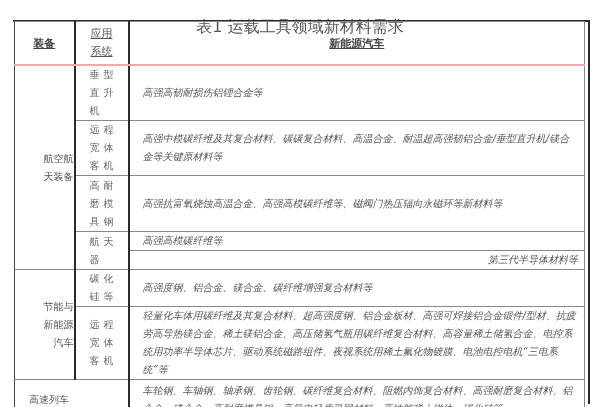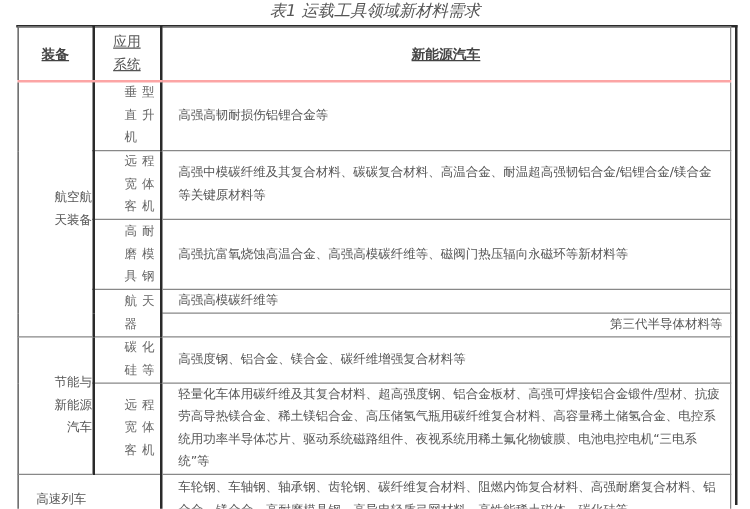--- a/index.html
+++ b/index.html
@@ -11,27 +11,26 @@
       width: 600px;
       height: 407px;
       position: relative;
       overflow: hidden;
       font-family: "DejaVu Sans", "Liberation Sans", sans-serif;
       color: #444;
     }
     .caption {
       position: absolute;
       left: 0;
-      top: 4px;
+      top: 21px;
       width: 600px;
       text-align: center;
-      font-size: 13px;
+      font-size: 16px;
       color: #555;
       line-height: 12px;
-      font-style: italic;
     }
     .outer-frame {
       position: absolute;
       left: 13px;
       top: 20px;
       width: 577px;
       height: 384px;
       border-top: 2px solid #2a2a2a;
       border-right: 2px solid #2a2a2a;
       box-sizing: border-box;
@@ -73,30 +72,31 @@
     .col2-sep { border-right: 2px solid #2a2a2a; }
     .left-edge { border-left: 1px solid #444; }
 
     td.equip {
       text-align: right;
       line-height: 18px;
       color: #555;
     }
     td.sys {
       text-align: left;
-      padding-left: 24px;
+      padding-left: 14px;
       letter-spacing: 4px;
       line-height: 18px;
       color: #666;
     }
     td.need {
       padding-left: 13px;
       padding-right: 6px;
       line-height: 18px;
       color: #555;
+      font-style: italic;
     }
     .sys-inner {
       width: 36px;
       word-break: break-all;
     }
     tr.bottom td { border-bottom: 1px solid #444; }
   </style>
 </head>
 <body>
 
@@ -129,21 +129,21 @@
       </td>
       <td class="sys col2-sep">
           <div class="sys-inner">垂型直升机</div>
         </td>
       <td class="need">高强高韧耐损伤铝锂合金等</td>
     </tr>
     <tr style="height:55px;">
       <td class="sys col2-sep">
           <div class="sys-inner">远程宽体客机</div>
         </td>
-      <td class="need">高强中模碳纤维及其复合材料、碳碳复合材料、高温合金、耐温超高强韧铝合金/铝锂合金/镁合金等关键原材料等</td>
+      <td class="need">高强中模碳纤维及其复合材料、碳碳复合材料、高温合金、耐温超高强韧铝合金/垂型直升机/镁合金等关键原材料等</td>
     </tr>
     <tr style="height:56px;">
       <td class="sys col2-sep">
           <div class="sys-inner">高耐磨模具钢</div>
         </td>
       <td class="need">高强抗富氧烧蚀高温合金、高强高模碳纤维等、磁阀门热压辐向永磁环等新材料等</td>
     </tr>
     <tr style="height:17px;">
       <td class="sys col2-sep" rowspan="2">
           <div class="sys-inner">航天器</div>

